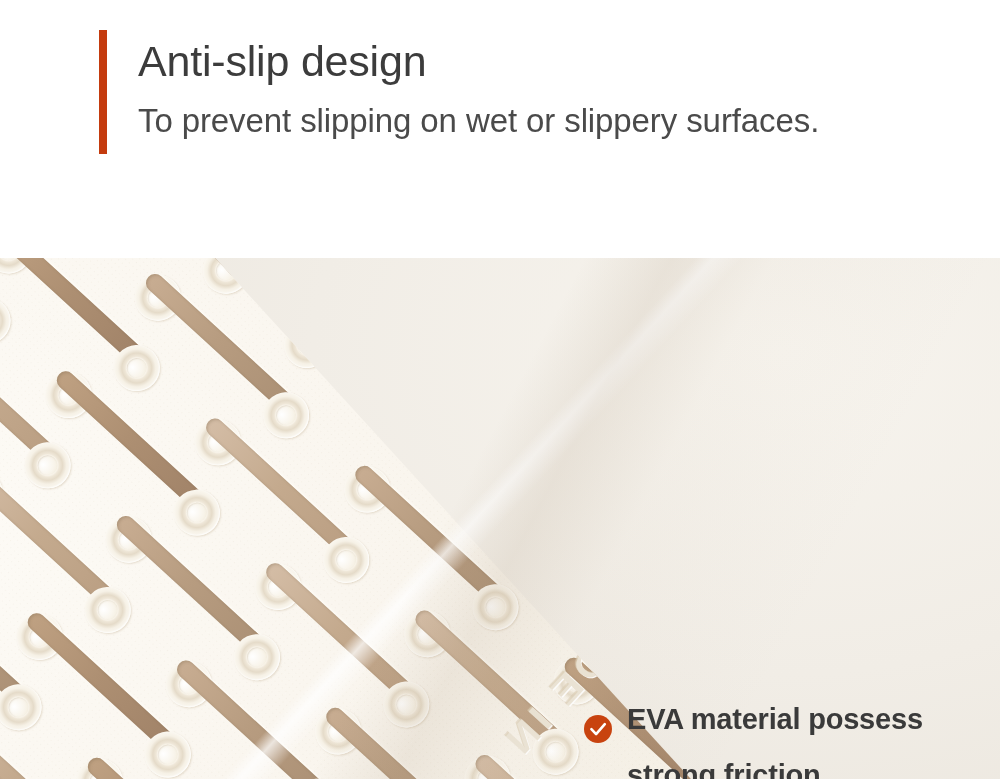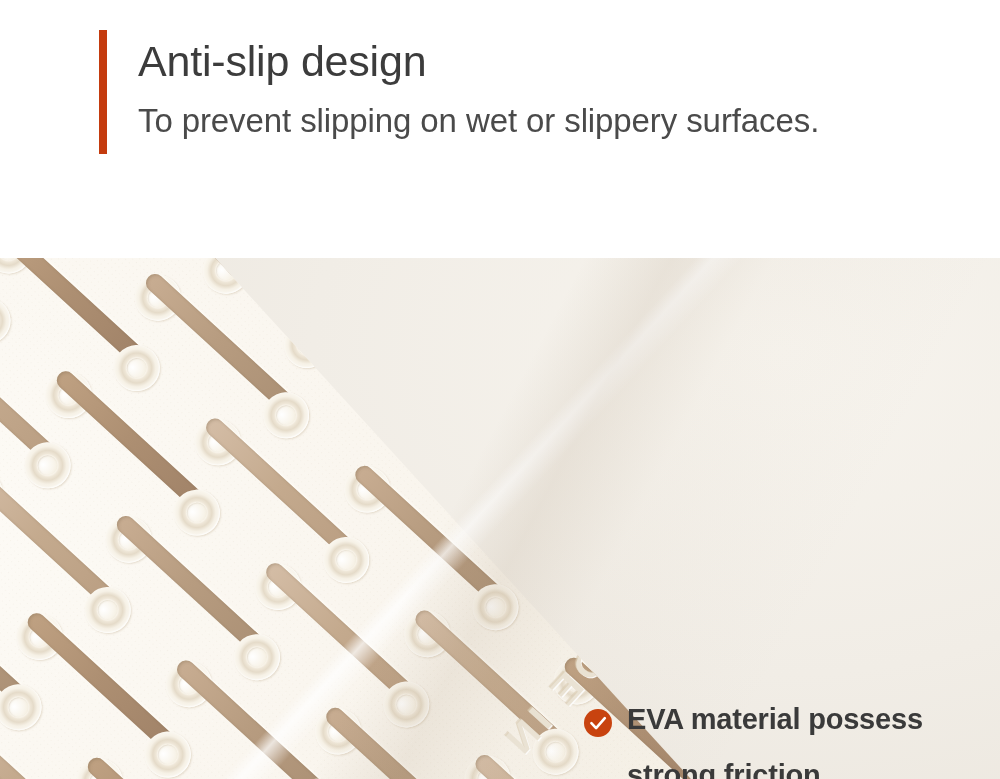--- a/index.html
+++ b/index.html
@@ -245,21 +245,21 @@
 
   
   #bullets {
     position: absolute;
     left: 583px;
     top: 436px;
     width: 400px;
   }
   .bullet-row {
     display: flex;
-    align-items: center;
+    align-items: flex-end;
     margin-bottom: 6px;
   }
   .check-icon {
     flex: 0 0 auto;
     width: 30px;
     height: 30px;
     margin-top: 8px;
     margin-right: 14px;
   }
   .check-icon.hidden-spacer {

